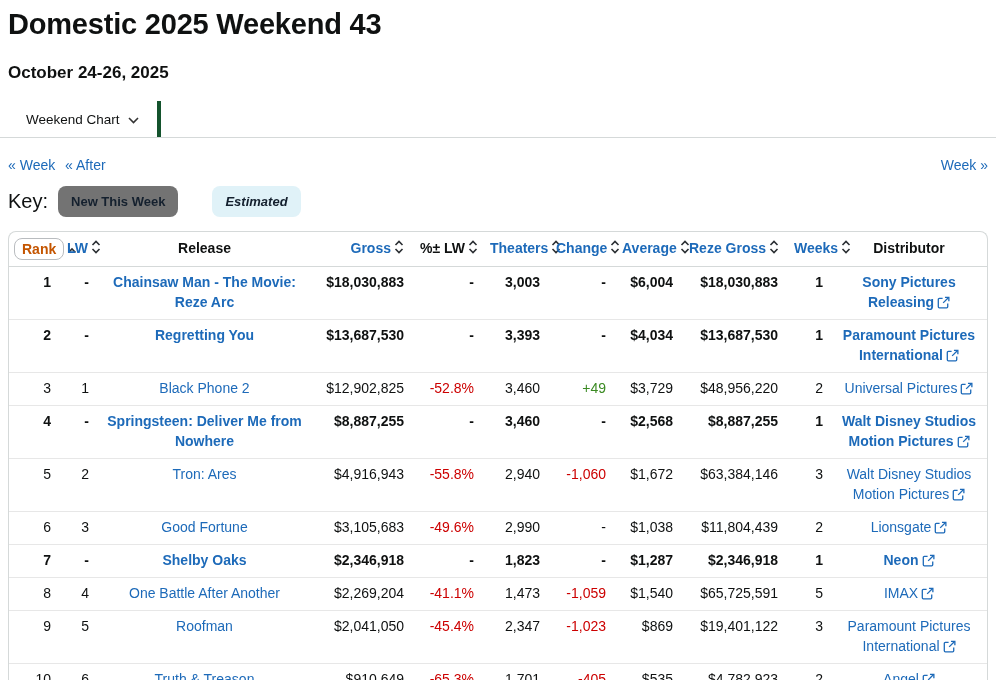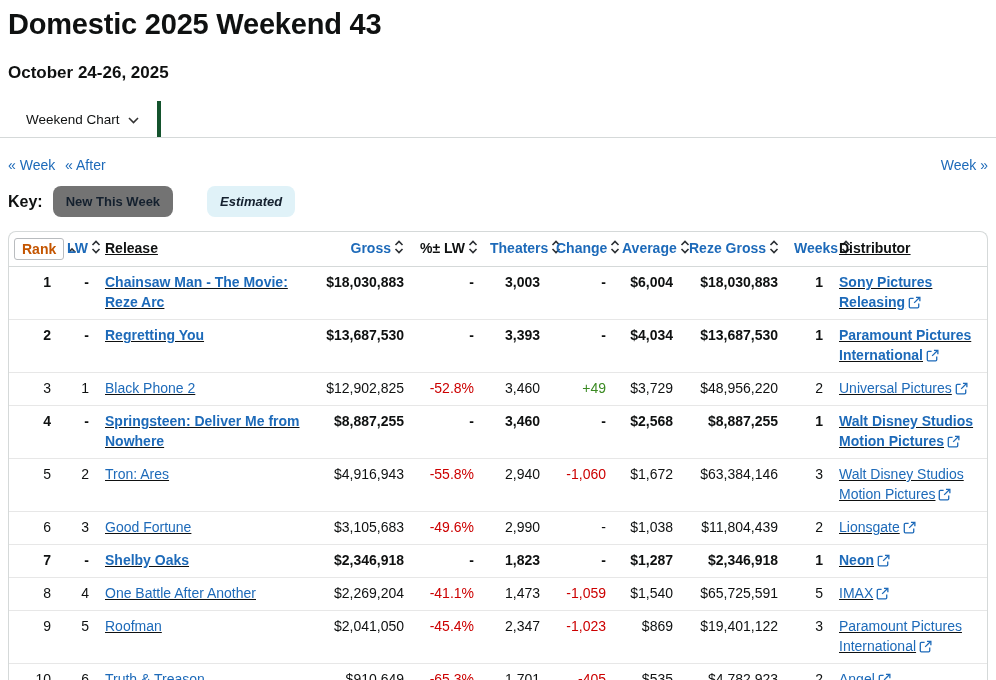--- a/index.html
+++ b/index.html
@@ -25,21 +25,21 @@
     font-size: 13.5px; color: #0F1111;
   }
   .chev-down { margin-top: 1px; }
 
   
   .navrow { display: flex; justify-content: space-between; margin-top: 19px; font-size: 14px; }
   .navrow .left a { margin-right: 6px; }
 
   
   .keyrow { display: flex; align-items: center; margin-top: 13px; gap: 10px; }
-  .key-label { font-size: 16px; font-weight: 700; }
+  .key-label { font-size: 20px; font-weight: 400; }
   .badge { border-radius: 8px; padding: 8px 13px; font-size: 13px; font-weight: 700; color: #14202e; }
   .badge.yellow { background: #737373; }
   .badge.blue { background: #E0F2F8; font-style: italic; margin-left: 24px; }
 
   
   .table-frame {
     margin-top: 14px; width: 980px;
     border: 1px solid #d5d9d9; border-bottom: none;
     border-radius: 8px 8px 0 0;
   }
@@ -49,26 +49,26 @@
   col.c-change { width: 66px; } col.c-avg { width: 67px; } col.c-total { width: 105px; }
   col.c-weeks { width: 45px; } col.c-dist { width: 156px; }
 
   th, td { padding: 5px 8px; line-height: 20px; vertical-align: top; text-align: right; }
   th { font-weight: 700; white-space: nowrap; text-align: right; padding-top: 6px; padding-bottom: 6px; }
   thead tr { border-bottom: 1px solid #d5d9d9; }
   tbody tr { border-top: 1px solid #e7e7e7; }
   tbody tr:first-child { border-top: none; }
   tbody tr:last-child { border-bottom: 1px solid #e7e7e7; }
 
-  th.h-left, td.t-left { text-align: left; text-decoration: underline; }
+  th.h-left, td.t-left { text-align: center; }
   th.h-blue { color: #1D6AB9; }
   th.h-dark { color: #0F1111; }
   th.h-rank { text-align: left; }
   .rank-pill {
-    display: inline-block; border: 1px solid #b9bcbf; border-radius: 3px;
+    display: inline-block; border: 1px solid #b9bcbf; border-radius: 8px;
     padding: 0 7px; color: #C45500; margin-left: -3px;
   }
   .sort-icon { margin-left: 3px; vertical-align: -1px; }
   tbody td { color: #0F1111; }
   tr.new-row td, tr.new-row a { font-weight: 700; }
   td.neg { color: #CC0000; }
   td.pos { color: #3A8A22; }
   .ext-icon { margin-left: 3px; vertical-align: -2px; }
 </style>
 </head>

